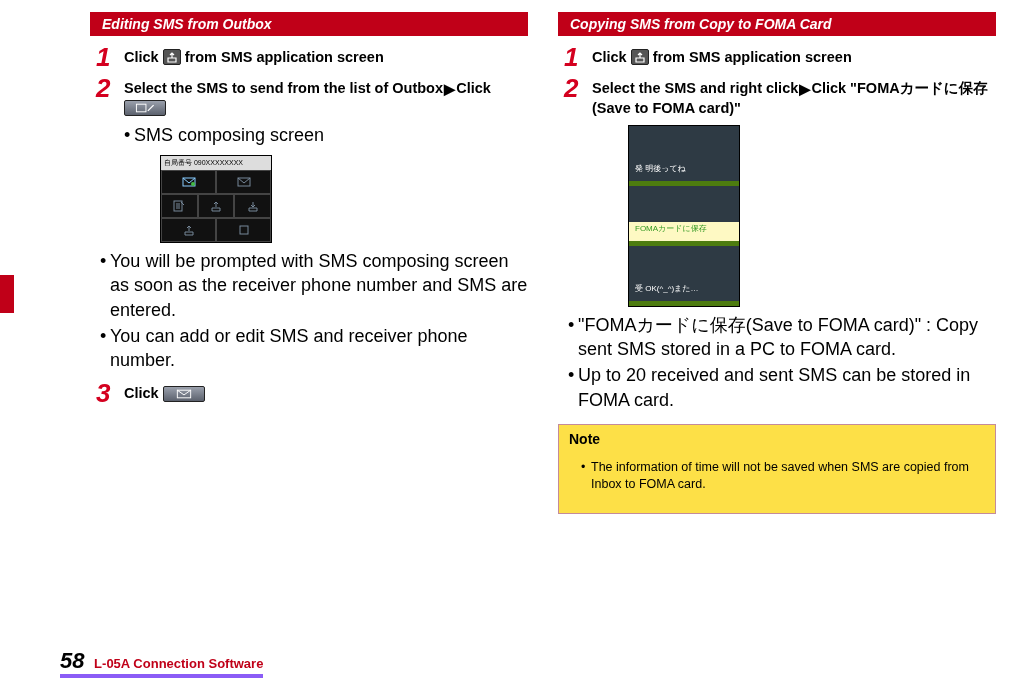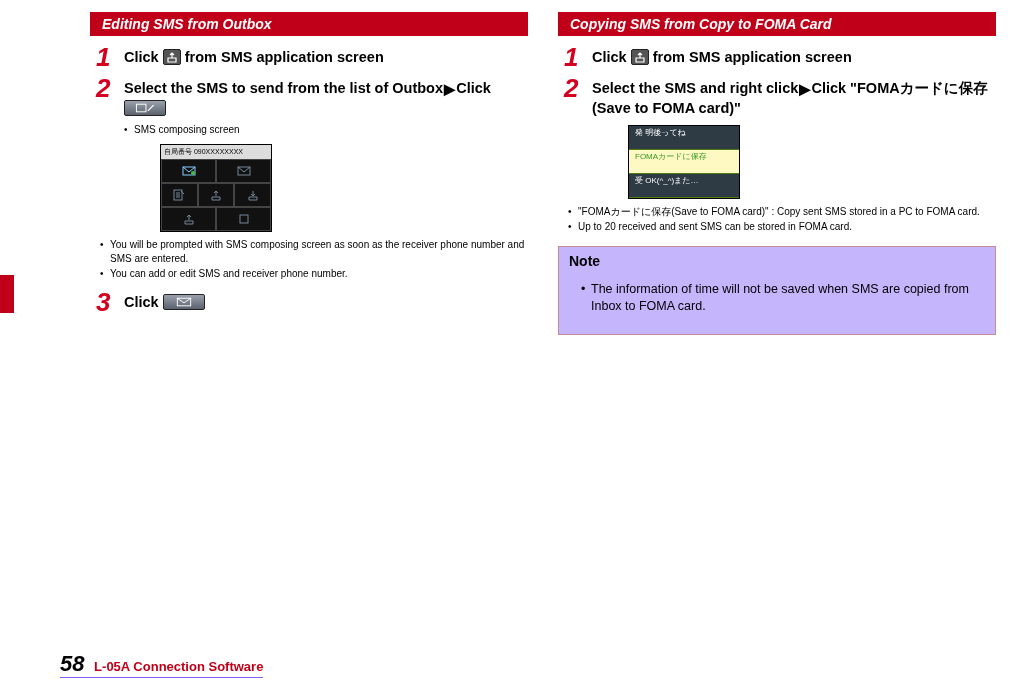--- a/index.html
+++ b/index.html
@@ -77,21 +77,21 @@
   .icon-rect { width: 42px; height: 16px; background: linear-gradient(#9aa0ac, #5b616d); border-radius: 2px; }
   .icon-rect svg, .icon-send svg { display:block; }
   .icon-send { width: 42px; height: 16px; background: linear-gradient(#9aa0ac, #5b616d); border-radius: 2px; }
   .tri { display:inline-block; vertical-align: -1px; margin: 0 1px; }
   .sub-bullets {
     margin: 6px 0 0 0;
     padding-left: 0;
   }
   .sub-bullets li {
     list-style: none;
-    font-size: 10px;
+    font-size: 18px;
     line-height: 1.35;
     padding-left: 10px;
     position: relative;
     margin-bottom: 2px;
     font-family: Arial, sans-serif;
   }
   .sub-bullets li::before {
     content: "•";
     position: absolute;
     left: 0;
@@ -124,34 +124,35 @@
     background:#111;
   }
   .mock-context {
     width: 112px;
     margin: 8px 0 6px 36px;
     border: 1px solid #000;
     background: #2e3a44;
   }
   .mock-context .mc-row {
     height: 24px;
-    border-bottom: 1px solid #4d7c0f;
+    border-bottom: 5px solid #4d7c0f;
     font-size: 8px;
     color: #fff;
     padding-left: 6px;
     line-height: 13px;
     overflow: hidden;
+    margin-top: 36px;
   }
   .mock-context .mc-row.highlight {
     color: #392; 
     background: #fef9c3;
   }
   .note-box {
     border: 1px solid #c48b9a;
-    background: #c4b5fd;
+    background: #fde047;
     margin: 10px 0 0 0;
     padding: 6px 10px 8px 10px;
   }
   .note-title {
     font-weight: bold;
     font-size: 14px;
     margin-bottom: 3px;
     font-family: "Trebuchet MS", Arial, sans-serif;
   }
   .note-box ul { margin:12px; padding:0; }
@@ -180,21 +181,21 @@
     margin-right: 6px;
     font-family: "Trebuchet MS", Arial, sans-serif;
   }
   .footer-text {
     color: #c00018;
     font-weight: bold;
     font-size: 13px;
     font-family: "Trebuchet MS", Arial, sans-serif;
   }
   .page-num-underline {
-    border-bottom: 1px solid #8b5cf6;
+    border-bottom: 4px solid #8b5cf6;
     display:inline-block;
   }
   .side-tab {
     position: absolute;
     left: 0;
     top: 275px;
     width: 14px;
     height: 38px;
     background: #c00018;
   }

